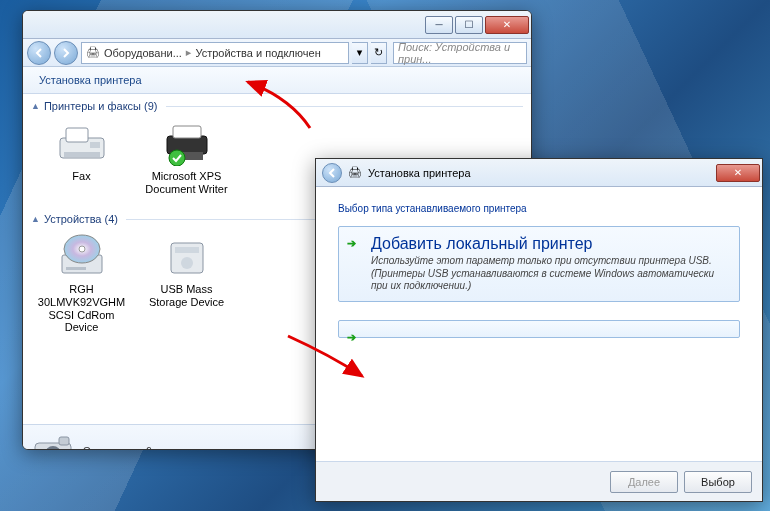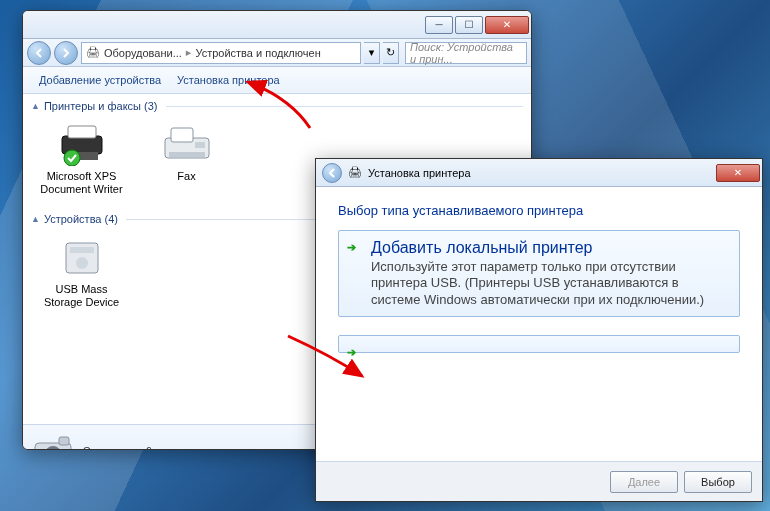--- a/index.html
+++ b/index.html
@@ -13,45 +13,45 @@
 .tbtn{width:28px;height:18px;margin-right:2px;border:1px solid #6b7f9e;border-radius:2px;background:linear-gradient(#f7fbff,#d2e2f4);display:flex;align-items:center;justify-content:center;font-size:10px;color:#2b3d57;cursor:default;}
 .tbtn.close{width:44px;background:linear-gradient(#e89a92,#c94b3c);color:#fff;border-color:#8c322a;}
 
 .exp{left:22px;top:10px;width:510px;height:440px;}
 .navrow{height:28px;background:linear-gradient(#f0f6fd,#e1ecf9);display:flex;align-items:center;padding:0 4px;border-bottom:1px solid #b8c9df;gap:3px;}
 .navbtn{width:24px;height:24px;border-radius:50%;background:radial-gradient(circle at 35% 30%,#cde3f9,#7ba9d6);border:1px solid #6b8fb8;display:flex;align-items:center;justify-content:center;}
 .addrbar{flex:1;height:22px;border:1px solid #9ab1cf;background:#fff;display:flex;align-items:center;padding:0 4px;font-size:11px;color:#333;}
 .addrbar .crumb{padding:0 4px;}
 .addrbar .sep{color:#888;}
 .addrdrop{width:16px;height:22px;border:1px solid #9ab1cf;border-left:none;background:linear-gradient(#f3f8fe,#dbe8f8);display:flex;align-items:center;justify-content:center;}
-.searchbox{width:122px;height:22px;border:1px solid #9ab1cf;background:#fff;color:#888;font-style:italic;padding:0 4px;display:flex;align-items:center;margin-left:3px;}
+.searchbox{width:134px;height:22px;border:1px solid #9ab1cf;background:#fff;color:#888;font-style:italic;padding:0 4px;display:flex;align-items:center;margin-left:3px;}
 .toolbar{height:27px;background:linear-gradient(#f7fbff,#eaf2fb);border-bottom:1px solid #cad8eb;display:flex;align-items:center;padding:0 8px;}
 .toolbar .titem{color:#1b4789;padding:0 8px;cursor:default;}
 .content{height:330px;overflow:auto;}
 .group-hdr{display:flex;align-items:center;padding:6px 8px 2px;color:#1e3f7b;font-size:11px;}
 .group-hdr .tri{margin-right:4px;font-size:9px;color:#5b79ab;}
 .group-hdr .line{flex:1;height:1px;background:#d5e0ef;margin-left:8px;}
 .items{display:flex;flex-wrap:wrap;padding:2px 6px 8px;}
 .item{width:105px;display:flex;flex-direction:column;align-items:center;padding:4px;text-align:center;}
 .item .icon{width:56px;height:48px;display:flex;align-items:center;justify-content:center;margin-bottom:2px;}
 .item .lbl{font-size:11px;color:#000;line-height:1.15;}
 .statusbar{height:52px;border-top:1px solid #cad8eb;background:linear-gradient(#f3f8fe,#e5eefa);display:flex;align-items:center;padding:4px 10px;gap:10px;}
 .statusbar .camico{width:40px;height:36px;}
 .statusbar .stext{color:#333;}
 
 .dlg{left:315px;top:158px;width:448px;height:344px;border-radius:0;}
 .dlg .titlebar{background:linear-gradient(#eef4fa,#dce9f7);}
 .dlg .titlebar .tico{margin:0 6px;display:flex;align-items:center;gap:6px;}
 .dlg .body{padding:16px 22px 10px;height:calc(100% - 28px - 40px);}
-.dlg h2{font-size:13px;color:#003399;font-weight:400;margin-bottom:12px;}
+.dlg h2{font-size:10px;color:#003399;font-weight:400;margin-bottom:12px;}
 .option{border:1px solid transparent;border-radius:2px;padding:8px 10px 8px 32px;margin-bottom:18px;position:relative;}
 .option:hover,.option.hover{border-color:#9bbde2;background:linear-gradient(#f5faff,#e8f2fd);}
 .option .arrow{position:absolute;left:8px;top:10px;color:#1aa01a;font-weight:bold;}
 .option .otitle{color:#003399;font-size:16px;margin-bottom:2px;}
-.option .odesc{color:#003399;font-size:13px;line-height:1.25;}
+.option .odesc{color:#003399;font-size:10px;line-height:1.25;font-style:italic;}
 .option.n .odesc{color:#444;}
 .dlgfoot{height:40px;border-top:1px solid #cad8eb;background:#eef2f7;display:flex;justify-content:flex-end;align-items:center;padding:0 10px;gap:6px;}
 .btn{min-width:68px;height:22px;border:1px solid #8a99ad;background:linear-gradient(#fdfdfd,#e5e9ef);display:flex;align-items:center;justify-content:center;color:#222;border-radius:2px;}
 .btn.dis{color:#9a9a9a;}
 
 .redarr{position:absolute;pointer-events:none;}
 </style>
 </head>
 <body>
 
@@ -77,63 +77,83 @@
       <span>🖨</span>
       <span class="crumb">Оборудовани...</span>
       <span class="sep">▸</span>
       <span class="crumb">Устройства и подключен</span>
     </div>
     <div class="addrdrop">▾</div>
     <div class="addrdrop">↻</div>
     <div class="searchbox">Поиск: Устройства и прин...</div>
   </div>
   <div class="toolbar">
-    <div class="titem">Добавление устройства</div>
     <div class="titem">Установка принтера</div>
   </div>
   <div class="content">
 
     <div class="group-hdr">
       <span class="tri">▲</span>
-      <span>Принтеры и факсы (3)</span>
+      <span>Принтеры и факсы (9)</span>
       <span class="line"></span>
     </div>
     <div class="items">
+      <div class="item">
+        <div class="icon">
+          <svg width="56" height="44">
+              <rect x="6" y="16" width="44" height="20" rx="3" fill="#e8ecef" stroke="#8a95a3"></rect>
+              <rect x="12" y="6" width="22" height="14" rx="2" fill="#fff" stroke="#8a95a3"></rect>
+              <rect x="36" y="20" width="10" height="6" fill="#c8d0d8"></rect>
+              <rect x="10" y="30" width="36" height="5" fill="#c2cad3"></rect>
+            </svg>
+        </div>
+        <div class="lbl">Fax</div>
+      </div>
       <div class="item">
         <div class="icon">
           <svg width="56" height="44">
               <rect x="8" y="14" width="40" height="18" rx="3" fill="#333" stroke="#111"></rect>
               <rect x="14" y="4" width="28" height="12" rx="2" fill="#fff" stroke="#888"></rect>
               <rect x="12" y="30" width="32" height="8" fill="#555"></rect>
               <circle cx="18" cy="36" r="8" fill="#3fbf3f" stroke="#0b7a0b"></circle>
               <path d="M14 36 l3 3 l5 -6" stroke="#fff" stroke-width="2" fill="none"></path>
             </svg>
         </div>
         <div class="lbl" style="white-space:pre-line;">Microsoft XPS
 Document Writer</div>
       </div>
-      <div class="item">
-        <div class="icon">
-          <svg width="56" height="44">
-              <rect x="6" y="16" width="44" height="20" rx="3" fill="#e8ecef" stroke="#8a95a3"></rect>
-              <rect x="12" y="6" width="22" height="14" rx="2" fill="#fff" stroke="#8a95a3"></rect>
-              <rect x="36" y="20" width="10" height="6" fill="#c8d0d8"></rect>
-              <rect x="10" y="30" width="36" height="5" fill="#c2cad3"></rect>
-            </svg>
-        </div>
-        <div class="lbl">Fax</div>
-      </div>
     </div>
 
     <div class="group-hdr">
       <span class="tri">▲</span>
       <span>Устройства (4)</span>
       <span class="line"></span>
     </div>
     <div class="items">
+      <div class="item">
+        <div class="icon">
+          <svg width="56" height="48">
+              <rect x="8" y="22" width="40" height="18" rx="2" fill="#e2e7ec" stroke="#8a95a3"></rect>
+              <rect x="12" y="34" width="20" height="3" fill="#b8c1cb"></rect>
+              <ellipse cx="28" cy="16" rx="18" ry="14" fill="url(#disc)" stroke="#888"></ellipse>
+              <circle cx="28" cy="16" r="3" fill="#fff" stroke="#999"></circle>
+              <defs>
+                <radialGradient id="disc">
+                  <stop offset="0" stop-color="#fff"></stop>
+                  <stop offset="0.5" stop-color="#c8b8e0"></stop>
+                  <stop offset="1" stop-color="#a0d0e8"></stop>
+                </radialGradient>
+              </defs>
+            </svg>
+        </div>
+        <div class="lbl" style="white-space:pre-line;">RGH
+30LMVK92VGHM
+SCSI CdRom
+Device</div>
+      </div>
       <div class="item">
         <div class="icon">
           <svg width="56" height="48">
               <rect x="12" y="10" width="32" height="30" rx="3" fill="#e6eaee" stroke="#8a95a3"></rect>
               <rect x="16" y="14" width="24" height="6" fill="#cfd7df"></rect>
               <circle cx="28" cy="30" r="6" fill="#cfd7df"></circle>
             </svg>
         </div>
         <div class="lbl" style="white-space:pre-line;">USB Mass
 Storage Device</div>

